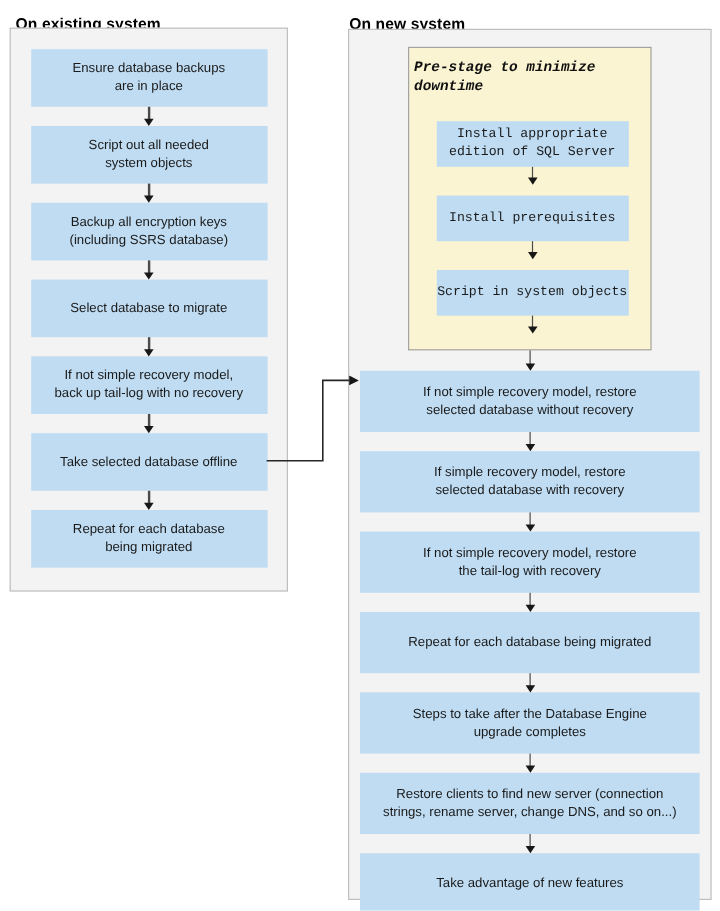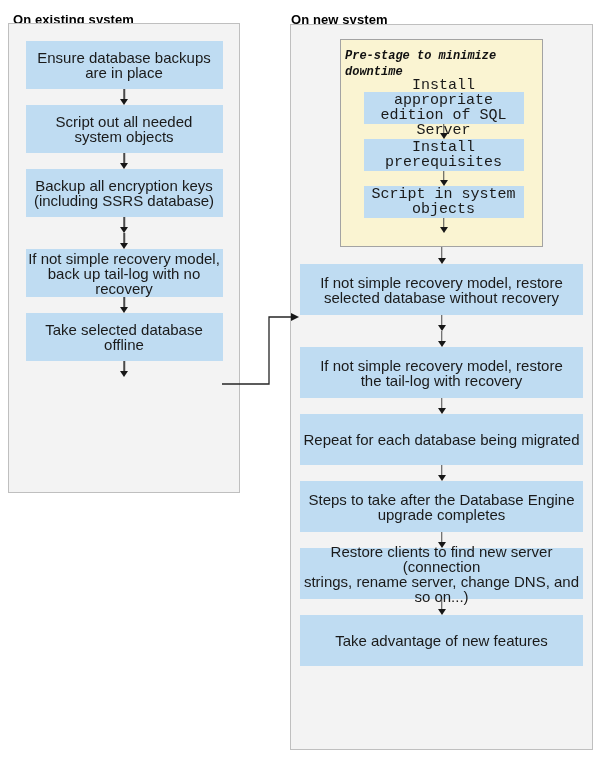--- a/index.html
+++ b/index.html
@@ -34,25 +34,25 @@
     display:flex;flex-direction:column;align-items:center;
   }
   #panel-existing{left:8px;top:23px;width:232px;height:470px;padding-top:17px;}
   #panel-new{left:290px;top:24px;width:303px;height:726px;padding-top:14px;}
 
   .step{
     flex:none;
     background:var(--box-blue);
     display:flex;align-items:center;justify-content:center;
     text-align:center;white-space:pre-line;
-    font-size:15px;line-height:15px;color:var(--text);
+    font-size:11px;line-height:15px;color:var(--text);
   }
   .left-step{width:197px;height:48px;}
   .big-step{width:283px;height:51px;}
-  .small-step{width:160px;height:32px;}
+  .small-step{width:160px;height:38px;margin-top:9px;}
 
   .prestage{
     flex:none;
     width:203px;
     background:var(--prestage-yellow);
     border:1px solid var(--prestage-border);
     display:flex;flex-direction:column;align-items:center;
     padding:8px 0 13px 4px;
     font-family:Liberation Mono, monospace;
   }
@@ -88,46 +88,51 @@
   <div class="panel" id="panel-existing">
     <div class="step left-step">Ensure database backups
 are in place</div>
     <div class="arrow"></div>
     <div class="step left-step">Script out all needed
 system objects</div>
     <div class="arrow"></div>
     <div class="step left-step">Backup all encryption keys
 (including SSRS database)</div>
     <div class="arrow"></div>
+    <div class="step left-step">Select database to migrate</div>
     <div class="arrow"></div>
     <div class="step left-step">If not simple recovery model,
 back up tail-log with no recovery</div>
     <div class="arrow"></div>
     <div class="step left-step">Take selected database offline</div>
     <div class="arrow"></div>
+    <div class="step left-step">Repeat for each database
+being migrated</div>
   </div>
 
   <div class="panel" id="panel-new">
 
     <div class="prestage">
       <div class="prestage-title">Pre-stage to minimize downtime</div>
       <div class="step small-step">Install appropriate
 edition of SQL Server</div>
       <div class="arrow h15"></div>
       <div class="step small-step">Install prerequisites</div>
       <div class="arrow h15"></div>
       <div class="step small-step">Script in system objects</div>
       <div class="arrow h15"></div>
     </div>
 
     <div class="arrow h17"></div>
 
     <div class="step big-step">If not simple recovery model, restore
 selected database without recovery</div>
     <div class="arrow"></div>
+    <div class="step big-step">If simple recovery model, restore
+selected database with recovery</div>
     <div class="arrow"></div>
     <div class="step big-step">If not simple recovery model, restore
 the tail-log with recovery</div>
     <div class="arrow"></div>
     <div class="step big-step">Repeat for each database being migrated</div>
     <div class="arrow"></div>
     <div class="step big-step">Steps to take after the Database Engine
 upgrade completes</div>
     <div class="arrow"></div>
     <div class="step big-step">Restore clients to find new server (connection

